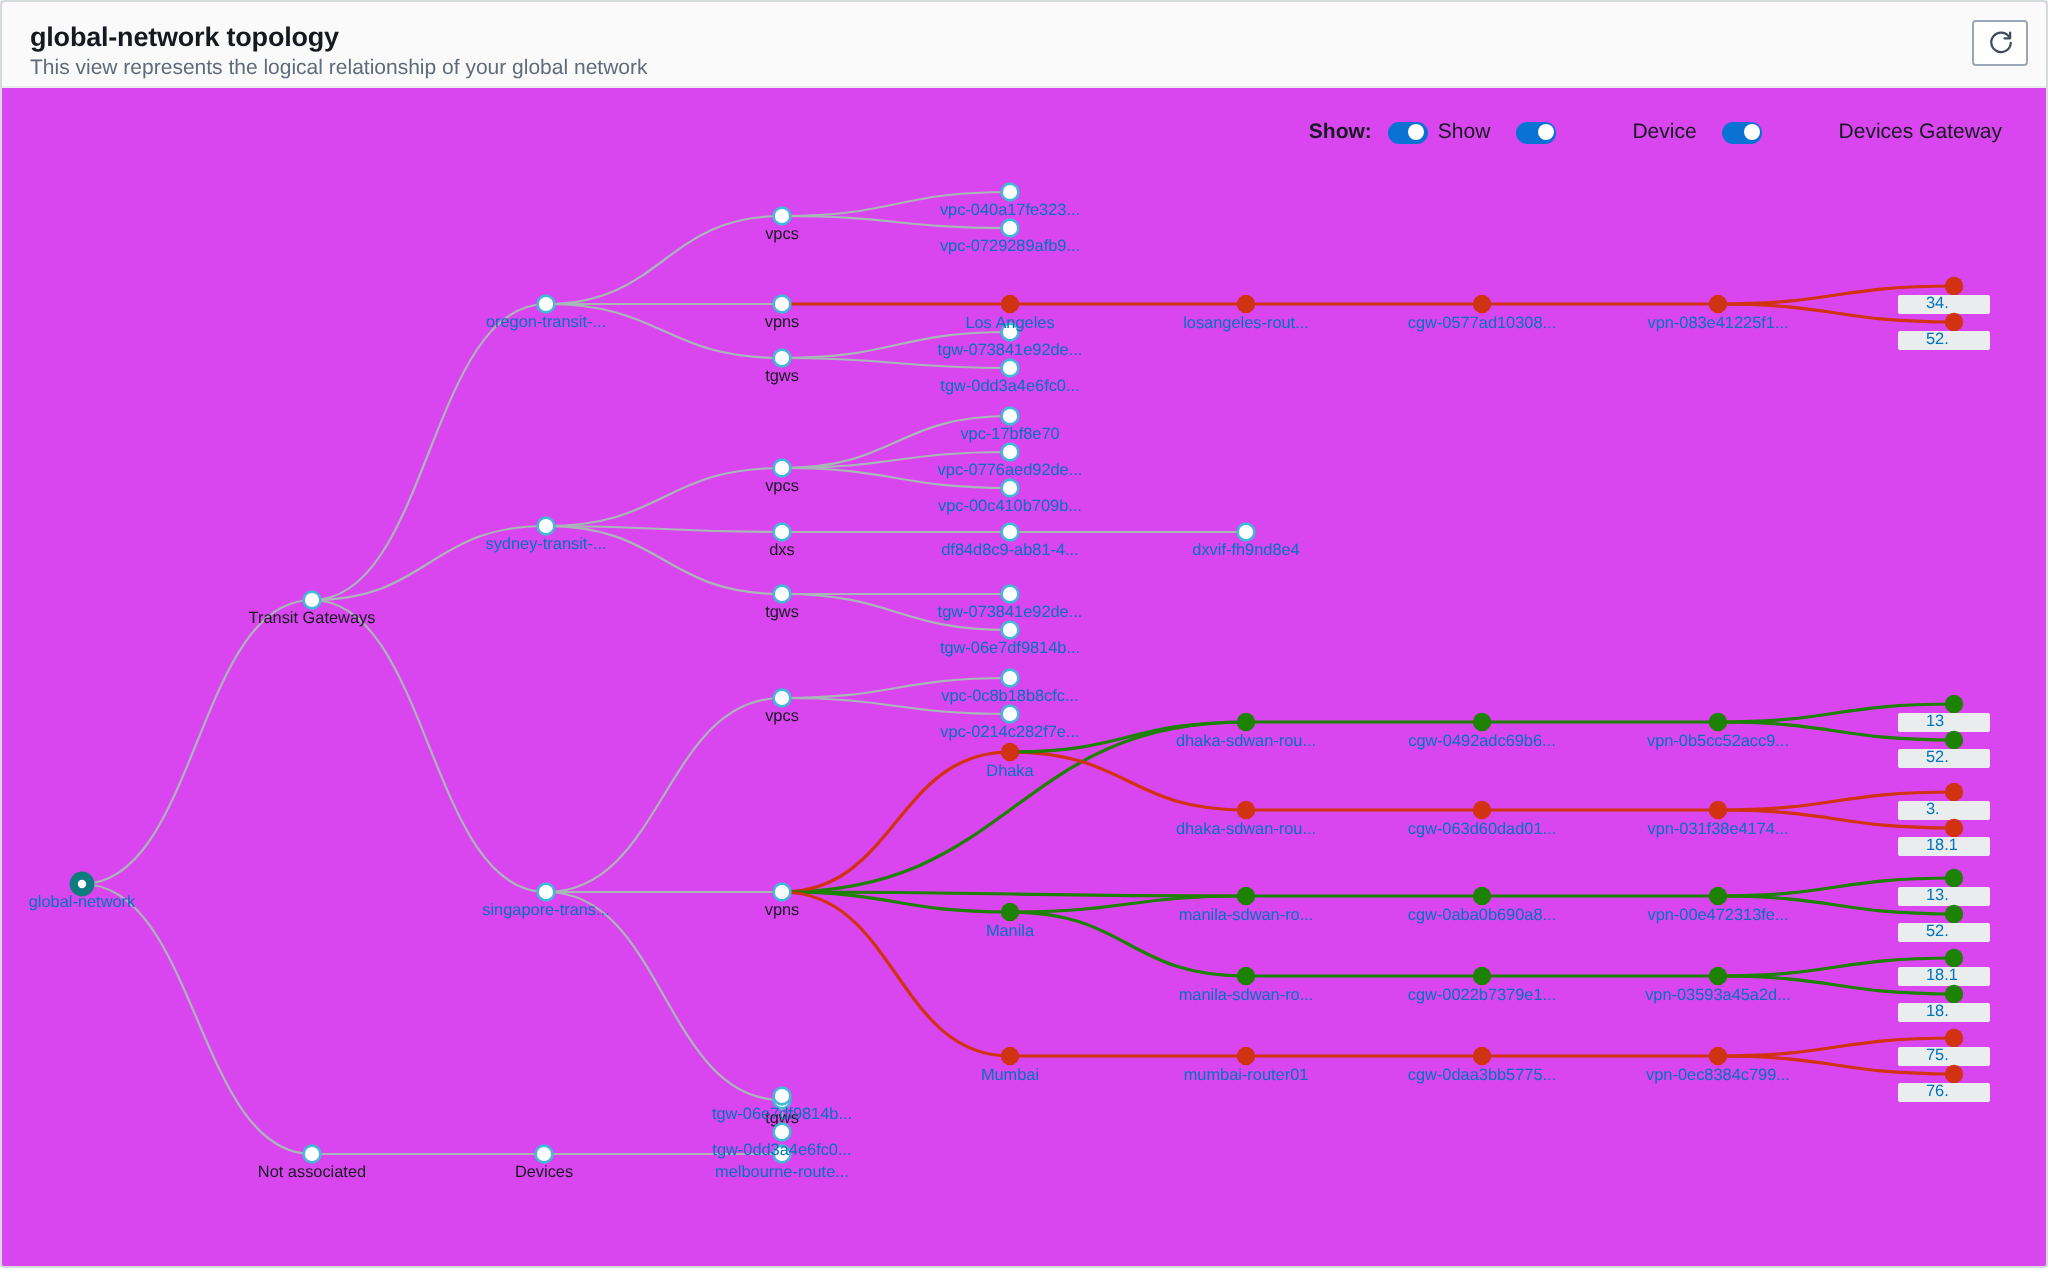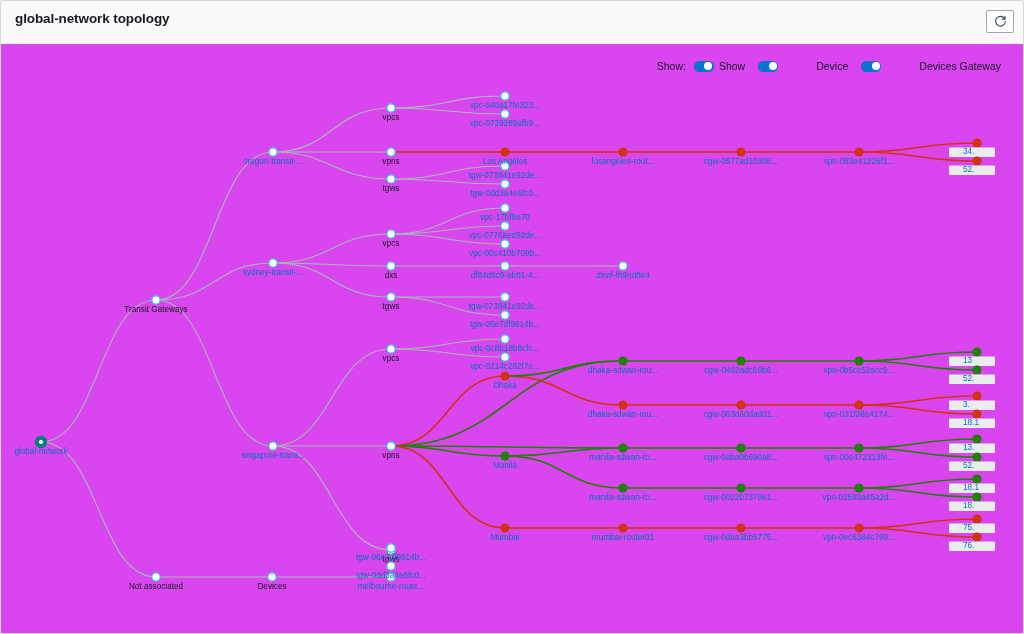--- a/index.html
+++ b/index.html
@@ -43,21 +43,21 @@
     cursor: pointer;
   }
   #refresh-button svg { display: block; }
 
   
   #legend {
     position: absolute; right: 22px; top: 59px;
     display: flex; align-items: center; gap: 7px;
     font-size: 10.5px; color: #16191f;
   }
-  #legend .show-label { font-weight: normal; margin-right: 1px; }
+  #legend .show-label { font-weight: bold; margin-right: 1px; }
   #legend .legend-group { display: flex; align-items: center; gap: 5px; }
   #legend .legend-group + .legend-group { margin-left: 6px; gap: 38px; }
   .toggle {
     width: 20px; height: 11px; border-radius: 6px;
     background: #0972d3; position: relative; cursor: pointer; flex: none;
   }
   .toggle .knob {
     position: absolute; right: 1.5px; top: 1.5px;
     width: 8px; height: 8px; border-radius: 50%;
     background: #ffffff;
@@ -76,20 +76,21 @@
   text.lbl-plain { fill: #16191f; font-size: 8.2px; font-family: "Liberation Sans", sans-serif; }
 </style>
 </head>
 <body>
 
 <div id="app">
 
   <div id="header">
     <div id="header-titles">
       <div id="page-title">global-network topology</div>
+      <div id="page-subtitle">This view represents the logical relationship of your global network</div>
     </div>
     <div id="refresh-button">
       <span>
         <svg width="13" height="13" viewBox="0 0 16 16">
           <path d="M13.2 4.6A6 6 0 1 0 14 8" fill="none" stroke="#414d5c" stroke-width="1.4" stroke-linecap="round"></path>
           <path d="M13.6 1.6 L13.6 5.1 L10.1 5.1" fill="none" stroke="#414d5c" stroke-width="1.4" stroke-linecap="round" stroke-linejoin="round"></path>
         </svg>
       </span>
     </div>
   </div>

